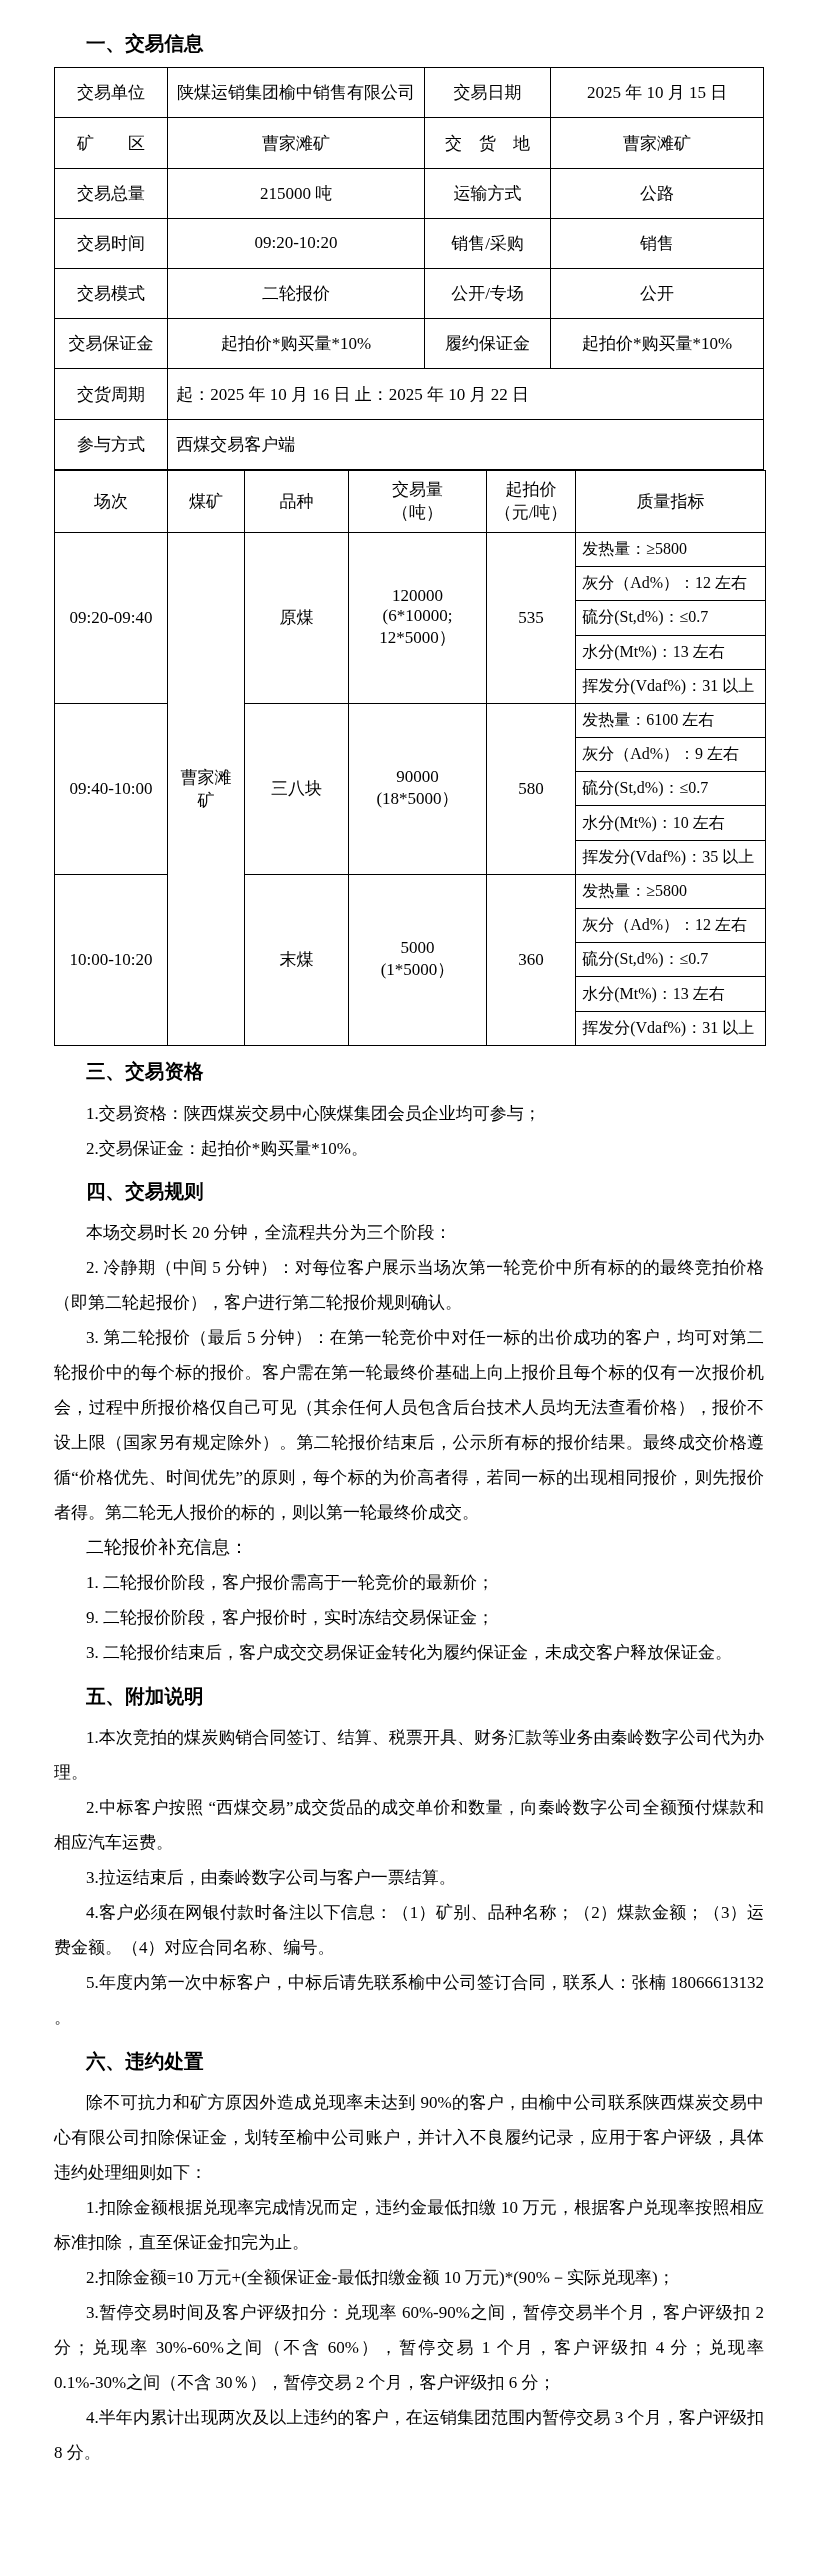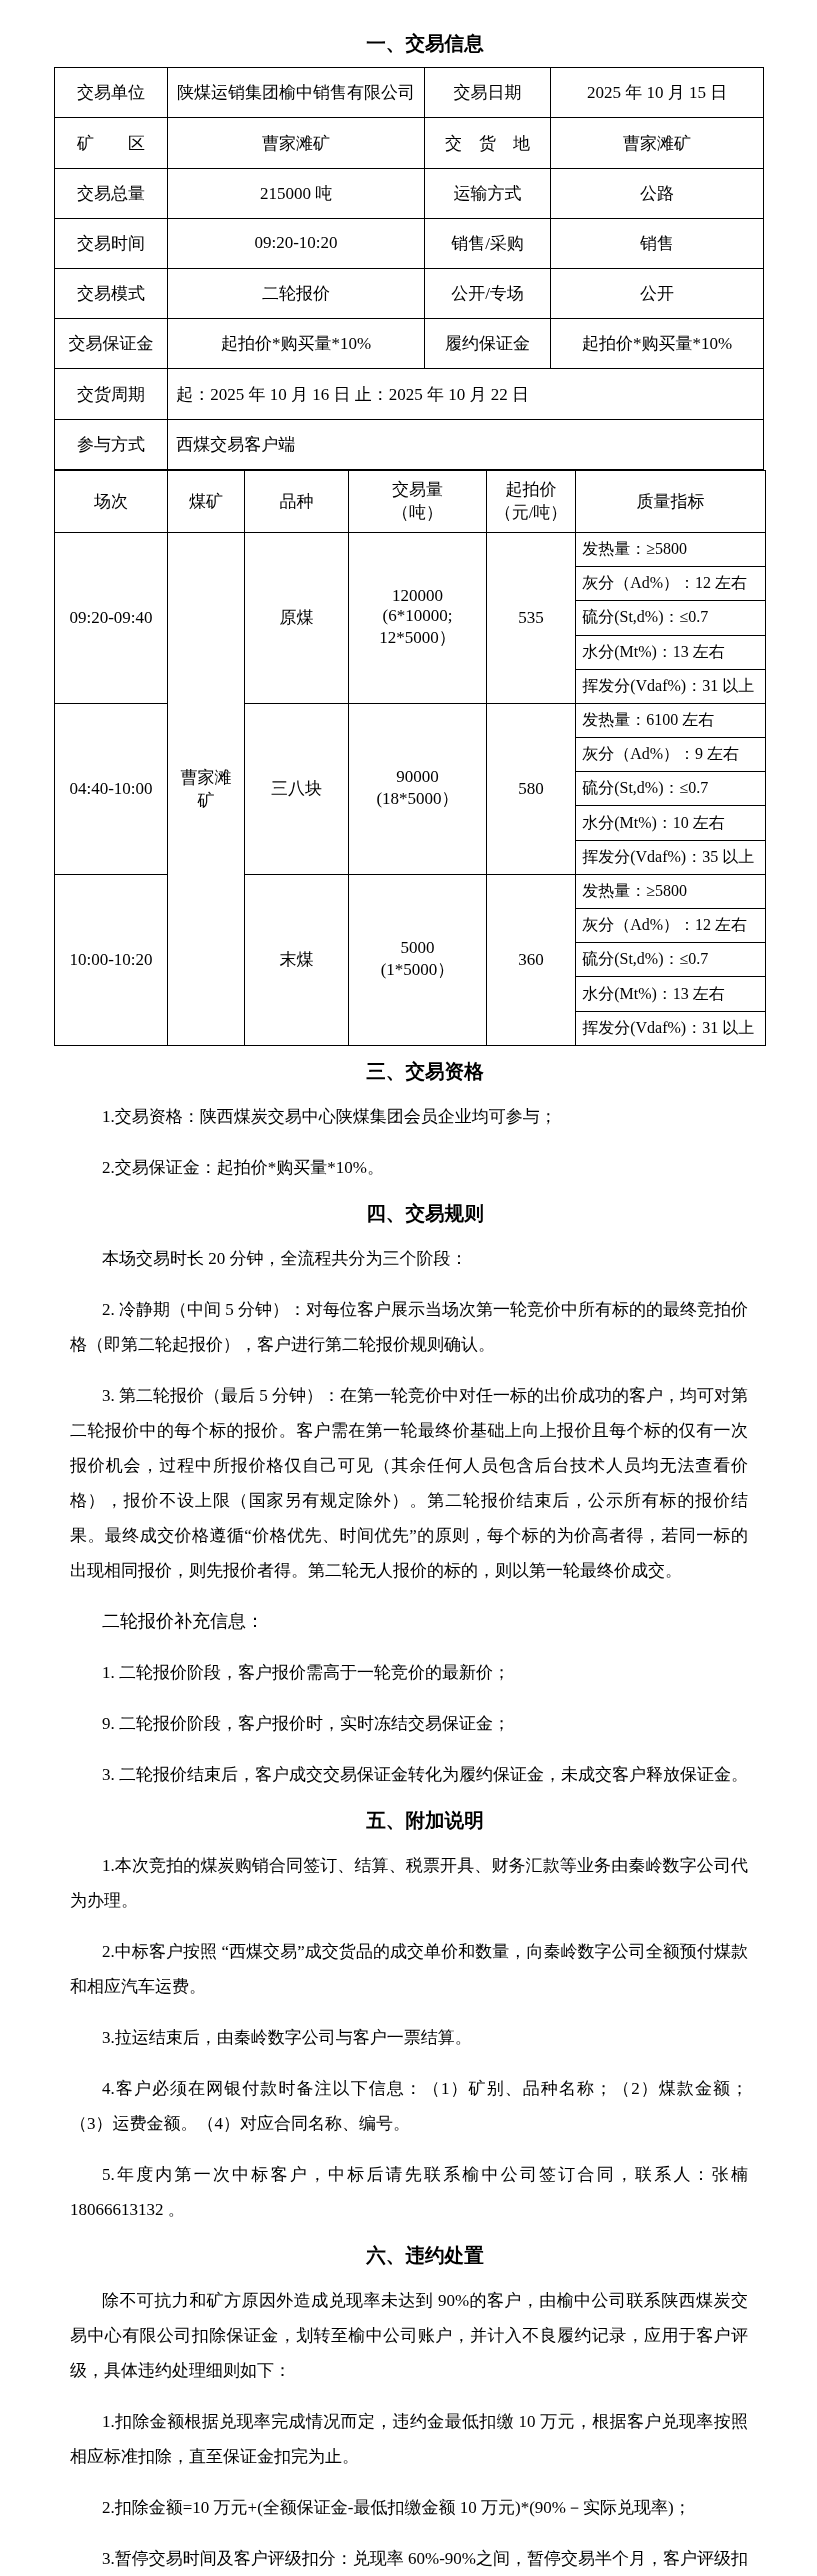--- a/index.html
+++ b/index.html
@@ -10,21 +10,20 @@
   }
   .doc { padding:14.4px 54px 36px 54px; }
 
   h2.sec {
     font-family:"Liberation Sans","DejaVu Sans",sans-serif;
     font-weight:bold;
     font-size:19.6px;
     line-height:24px;
     margin:13.4px 0 12.4px 0;
     padding-left:32px;
-    text-align:center;
   }
   h2.sec:first-child { margin-top:16.5px; }
 
   table { border-collapse:collapse; table-layout:fixed; width:710px; }
   td, th {
     border:1px solid #000;
     font-size:17px;
     font-weight:normal;
     text-align:center;
     vertical-align:middle;
@@ -46,21 +45,21 @@
   }
   table.t2 tr.grp > td { border-top:1.5px solid #000; }
   table.t2 th { border-bottom:1.5px solid #000; }
   .pre { white-space:pre-line; }
 
   p.body {
     font-size:17px;
     line-height:35px;
     text-align:justify;
     text-indent:32px;
-    margin:16px;
+    margin:0;
   }
   p.body.bold {
     font-family:"Liberation Sans","DejaVu Sans",sans-serif;
     font-weight:normal;
     font-size:18px;
   }
 </style>
 </head>
 <body>
 
@@ -161,21 +160,21 @@
           <td class="q">硫分(St,d%)：≤0.7</td>
         </tr>
     <tr>
           <td class="q">水分(Mt%)：13 左右</td>
         </tr>
     <tr>
           <td class="q">挥发分(Vdaf%)：31 以上</td>
         </tr>
 
     <tr class="grp">
-      <td rowspan="5">04:40-10:00</td>
+      <td rowspan="5">09:40-10:00</td>
       <td rowspan="5">三八块</td>
       <td rowspan="5" class="pre">90000
 (18*5000）</td>
       <td rowspan="5">580</td>
       <td class="q">发热量：6100 左右</td>
     </tr>
     <tr>
           <td class="q">灰分（Ad%）：9 左右</td>
         </tr>
     <tr>

